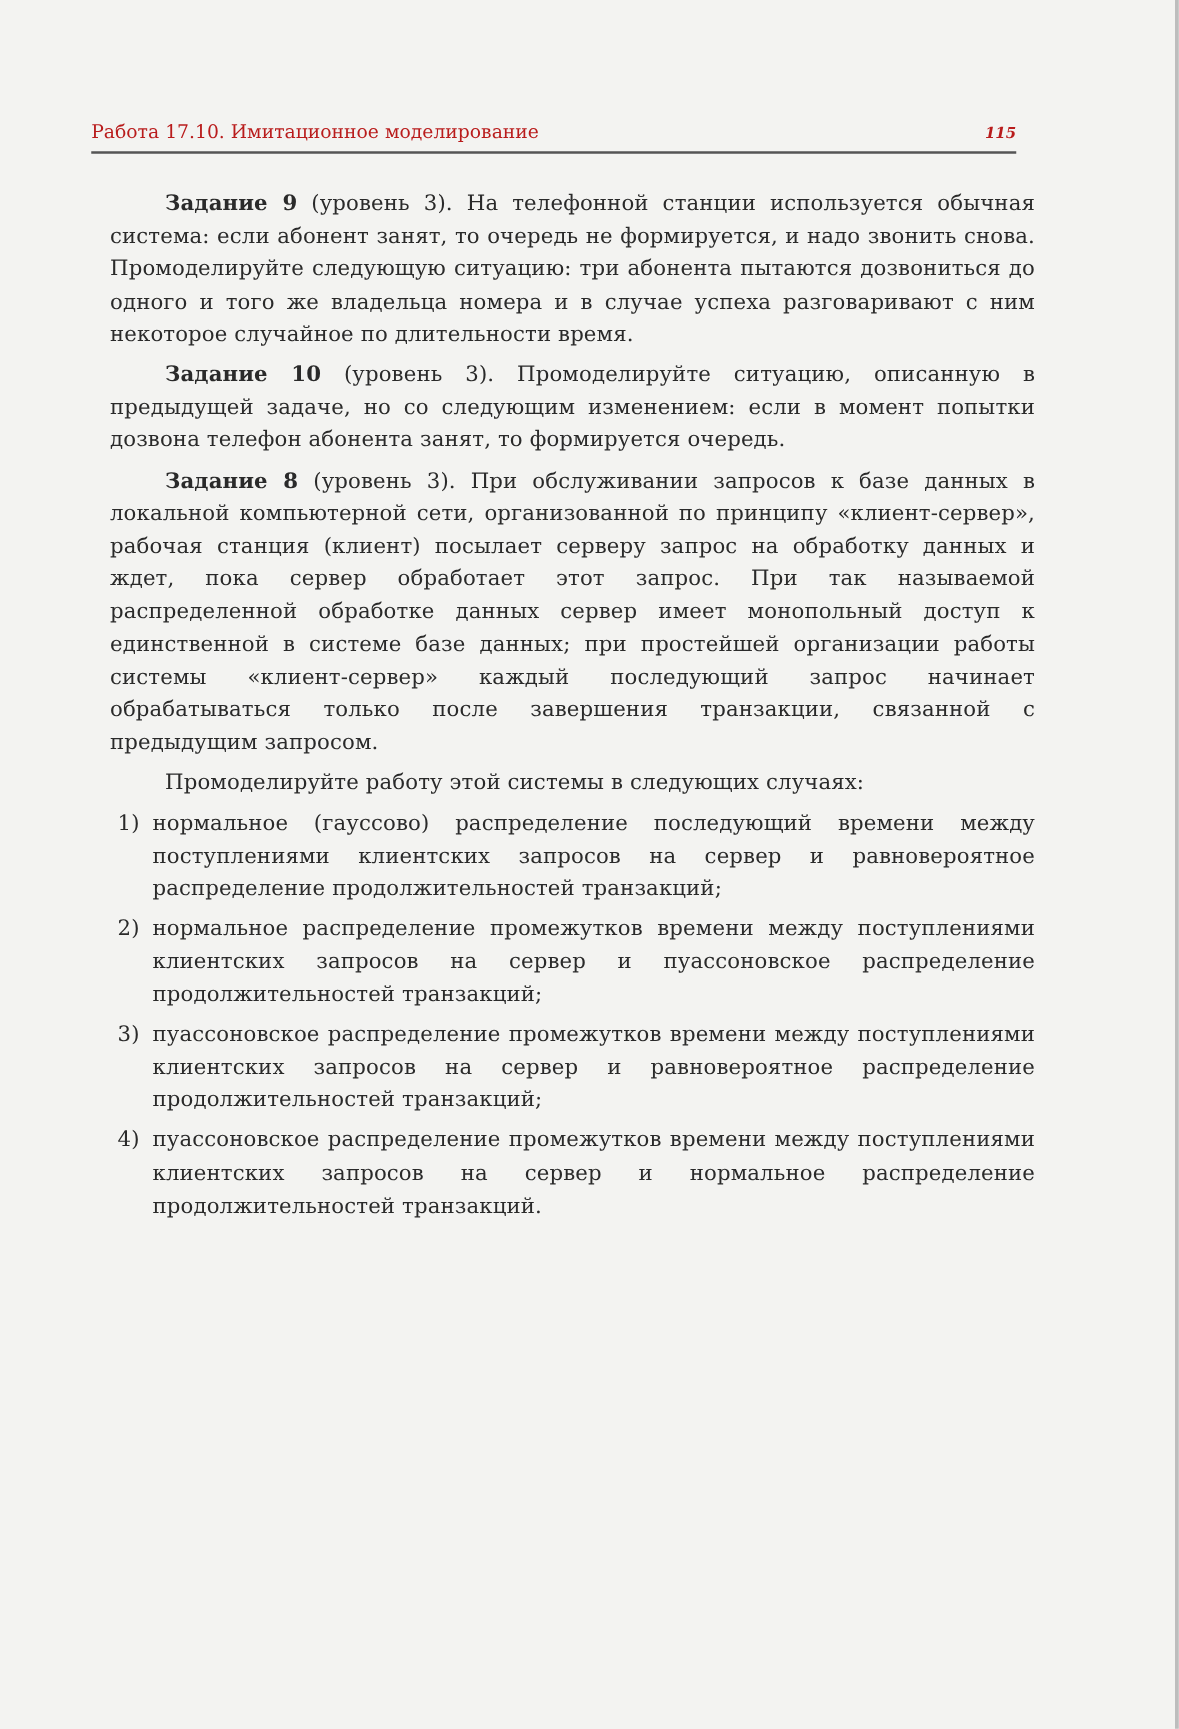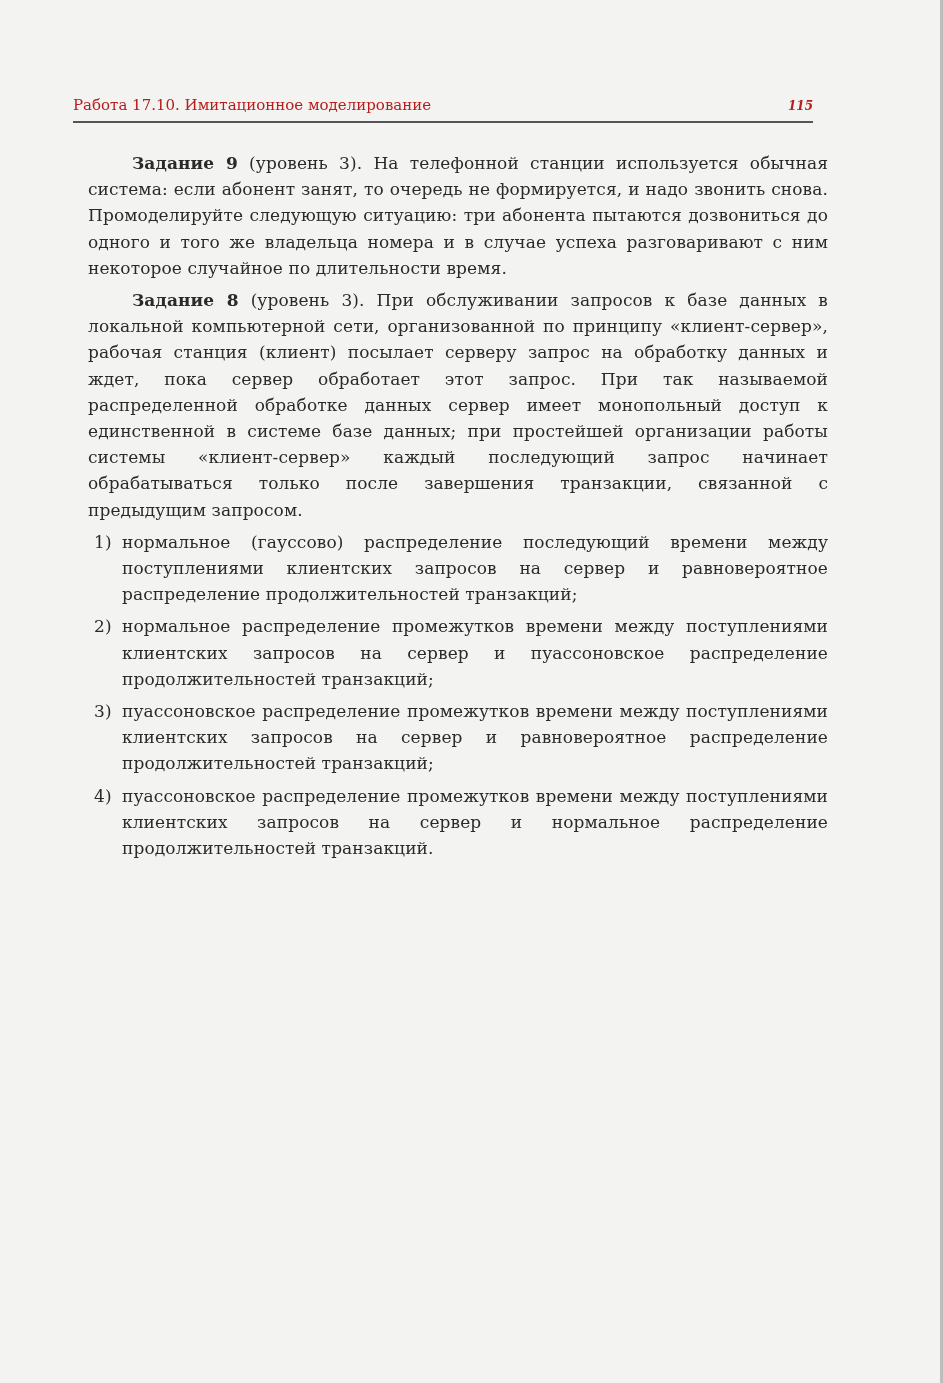--- a/index.html
+++ b/index.html
@@ -48,24 +48,30 @@
 </div>
 <div class="header-rule"></div>
 
 <div class="content">
   <p class="para">
     <b>Задание 9</b>
     <span>(уровень 3).</span>
     <span>На телефонной станции используется обычная система: если абонент занят, то очередь не формируется, и надо звонить снова. Промоделируйте следующую ситуацию: три абонента пытаются дозвониться до одного и того же владельца номера и в случае успеха разговаривают с ним некоторое случайное по длительности время.</span>
   </p>
   <p class="para">
+    <b>Задание 10</b>
+    <span>(уровень 3).</span>
+    <span>Промоделируйте ситуацию, описанную в предыдущей задаче, но со следующим изменением: если в момент попытки дозвона телефон абонента занят, то формируется очередь.</span>
+  </p>
+  <p class="para">
     <b>Задание 8</b>
     <span>(уровень 3).</span>
     <span>При обслуживании запросов к базе данных в локальной компьютерной сети, организованной по принципу «клиент-сервер», рабочая станция (клиент) посылает серверу запрос на обработку данных и ждет, пока сервер обработает этот запрос. При так называемой распределенной обработке данных сервер имеет монопольный доступ к единственной в системе базе данных; при простейшей организации работы системы «клиент-сервер» каждый последующий запрос начинает обрабатываться только после завершения транзакции, связанной с предыдущим запросом.</span>
   </p>
+  <p class="para">Промоделируйте работу этой системы в следующих случаях:</p>
   <ol class="list">
     <li>
       <span class="num">1)</span>
       <span>нормальное (гауссово) распределение последующий времени между поступлениями клиентских запросов на сервер и равновероятное распределение продолжительностей транзакций;</span>
     </li>
     <li>
       <span class="num">2)</span>
       <span>нормальное распределение промежутков времени между поступлениями клиентских запросов на сервер и пуассоновское распределение продолжительностей транзакций;</span>
     </li>
     <li>

